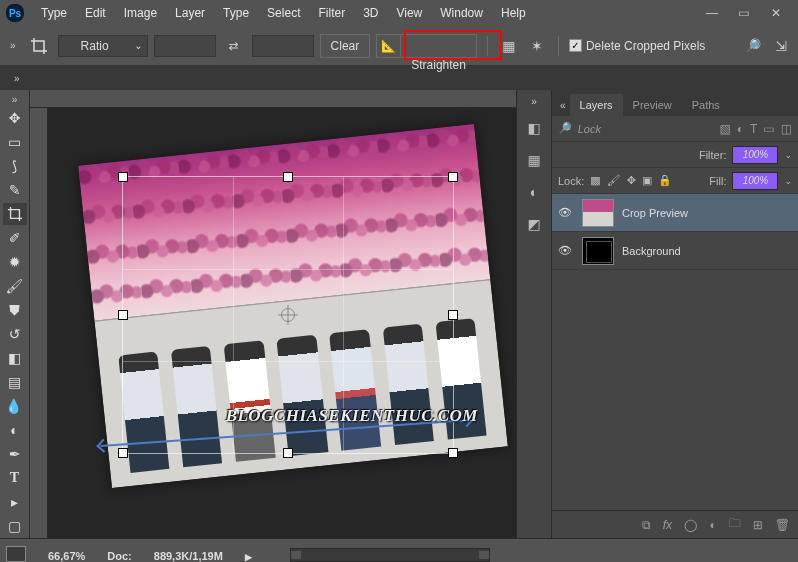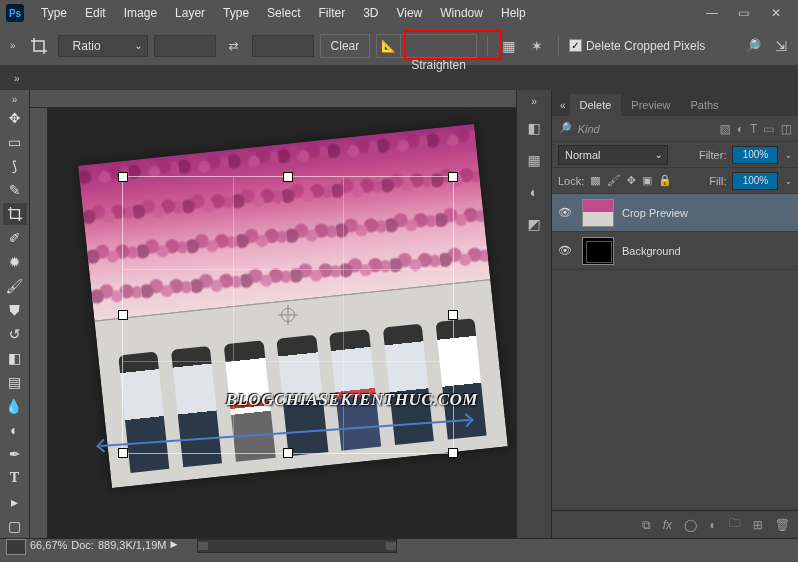--- a/index.html
+++ b/index.html
@@ -1,29 +1,29 @@
 <!DOCTYPE html>
 <html><head>
 <meta charset="utf-8">
 <style>
 * { margin: 0; padding: 0; box-sizing: border-box; font-family: "Segoe UI", Tahoma, sans-serif; user-select: none; }
 body { width: 798px; height: 562px; background: #535353; overflow: hidden; position: relative; }
 
 
 .menubar { height: 26px; background: #535353; display: flex; align-items: center; padding: 0 6px; color: #e6e6e6; font-size: 12px; }
-.ps-logo { width: 18px; height: 18px; background: #001e36; border-radius: 3px; display: flex; align-items: center; justify-content: center; color: #31a8ff; font-weight: bold; font-size: 10px; margin-right: 8px; }
+.ps-logo { width: 18px; height: 18px; background: #001e36; border-radius: 8px; display: flex; align-items: center; justify-content: center; color: #31a8ff; font-weight: bold; font-size: 10px; margin-right: 8px; }
 .menu-item { padding: 4px 9px; cursor: default; }
 .win-controls { margin-left: auto; display: flex; gap: 0; }
 .win-btn { width: 32px; height: 20px; display: flex; align-items: center; justify-content: center; color: #ccc; font-size: 12px; }
 
 
 .options-bar { height: 40px; background: #535353; border-bottom: 1px solid #383838; display: flex; align-items: center; padding: 0 6px; gap: 6px; color: #ddd; font-size: 12px; position: relative; }
 .expand-arrow { color: #ccc; font-size: 10px; padding: 0 4px; }
 .crop-tool-icon { width: 26px; height: 26px; display: flex; align-items: center; justify-content: center; }
-.ratio-select { width: 90px; height: 22px; background: #454545; border: 1px solid #383838; color: #ddd; display: flex; align-items: center; padding: 0 14px; font-size: 12px; position: relative; }
+.ratio-select { width: 90px; height: 22px; background: #454545; border: 1px solid #383838; color: #ddd; display: flex; align-items: center; padding: 0 22px; font-size: 12px; position: relative; }
 .ratio-select::after { content: "⌄"; position: absolute; right: 4px; font-size: 10px; }
 .num-input { width: 62px; height: 22px; background: #454545; border: 1px solid #383838; }
 .swap-btn { width: 24px; height: 22px; display: flex; align-items: center; justify-content: center; color: #ccc; }
 .btn { height: 24px; padding: 0 10px; background: #535353; border: 1px solid #6a6a6a; color: #ddd; display: flex; align-items: center; font-size: 12px; }
 .straighten-group { display: flex; align-items: center; border: 1px solid #6a6a6a; height: 24px; }
 .straighten-icon { width: 24px; display: flex; align-items: center; justify-content: center; font-size: 12px; color: #ccc; border-right: 1px solid #6a6a6a; height: 100%; }
 .straighten-label { padding: 0 10px; margin-top: 38px; }
 .red-highlight { position: absolute; border: 2px solid #ff0000; pointer-events: none; }
 .opt-icon { width: 22px; height: 22px; display: flex; align-items: center; justify-content: center; color: #ccc; font-size: 14px; }
 .checkbox { width: 13px; height: 13px; background: #ddd; border: 1px solid #888; display: flex; align-items: center; justify-content: center; color: #000; font-size: 10px; margin-right: 4px; }
@@ -69,21 +69,21 @@
 .center-mark { position: absolute; left: 50%; top: 50%; width: 14px; height: 14px; transform: translate(-50%,-50%); border: 1px solid #888; border-radius: 50%; }
 .center-mark::before, .center-mark::after { content:""; position:absolute; background:#888; }
 .center-mark::before { left:50%; top:-4px; bottom:-4px; width:1px; transform:translateX(-50%); }
 .center-mark::after { top:50%; left:-4px; right:-4px; height:1px; transform:translateY(-50%); }
 .straighten-line { position: absolute; left: 70px; top: 342px; width: 370px; height: 2px; background: #4a7ac8; transform: rotate(-4deg); }
 .straighten-line::before, .straighten-line::after { content:""; position:absolute; width: 8px; height: 8px; border-top: 2px solid #4a7ac8; border-right: 2px solid #4a7ac8; top: -4px; }
 .straighten-line::before { left: -2px; transform: rotate(-135deg); }
 .straighten-line::after { right: -2px; transform: rotate(45deg); }
 
 
-.watermark { position: absolute; right: 38px; top: 300px; font-family: Georgia, serif; font-size: 17px; font-style: italic; font-weight: bold; color: rgba(255,255,255,.92); text-shadow: 1px 1px 2px #000, -1px -1px 1px #000; letter-spacing: .5px; }
+.watermark { position: absolute; right: 38px; top: 316px; font-family: Georgia, serif; font-size: 17px; font-style: italic; font-weight: bold; color: rgba(255,255,255,.92); text-shadow: 1px 1px 2px #000, -1px -1px 1px #000; letter-spacing: .5px; }
 
 
 .panel-dock { width: 282px; background: #454545; display: flex; }
 .panel-strip { width: 36px; background: #454545; border-left: 1px solid #2a2a2a; border-right: 1px solid #2a2a2a; display: flex; flex-direction: column; align-items: center; padding-top: 6px; gap: 10px; }
 .panel-strip .strip-icon { width: 22px; height: 22px; color: #bbb; font-size: 14px; display: flex; align-items: center; justify-content: center; }
 .panels { flex: 1; display: flex; flex-direction: column; }
 .panel-tabs { height: 26px; background: #383838; display: flex; align-items: flex-end; padding-left: 4px; font-size: 11px; color: #999; }
 .panel-tab { padding: 5px 10px; }
 .panel-tab.active { background: #454545; color: #ddd; }
 .panel-row { height: 26px; display: flex; align-items: center; padding: 0 6px; gap: 6px; font-size: 11px; color: #bbb; border-bottom: 1px solid #383838; }
@@ -95,31 +95,31 @@
 .layer { height: 38px; display: flex; align-items: center; padding: 0 6px; gap: 8px; font-size: 11px; color: #ddd; border-bottom: 1px solid #3a3a3a; }
 .layer.selected { background: #567; }
 .eye { width: 16px; color: #ddd; }
 .thumb { width: 32px; height: 28px; border: 1px solid #888; background: #222; position: relative; overflow: hidden; }
 .thumb.preview { background: linear-gradient(180deg, #c04a8a 0 45%, #d6d4d0 45% 100%); }
 .thumb.bg { background: #000; }
 .thumb.bg::after { content:""; position:absolute; inset: 3px 1px 1px 3px; border: 1px solid #555; }
 .panel-footer { height: 28px; background: #454545; border-top: 1px solid #2a2a2a; display: flex; align-items: center; justify-content: flex-end; padding: 0 8px; gap: 12px; color: #999; font-size: 12px; }
 
 
-.status-bar { height: 24px; background: #535353; border-top: 1px solid #2a2a2a; display: flex; align-items: flex-start; padding: 0 6px; gap: 4px; color: #ddd; font-size: 11px; }
+.status-bar { height: 24px; background: #535353; border-top: 1px solid #2a2a2a; display: flex; align-items: flex-end; padding: 0 6px; gap: 22px; color: #ddd; font-size: 11px; font-weight: bold; }
 .scrollbar-h { flex: 1; height: 14px; background: #3a3a3a; border: 1px solid #2a2a2a; margin: 0 6px 0 16px; position: relative; max-width: 200px; }
 .scrollbar-h::before, .scrollbar-h::after { content:""; position:absolute; top: 2px; width: 10px; height: 8px; background: #555; }
 .scrollbar-h::before { left: 0; }
 .scrollbar-h::after { right: 0; }
 
 .divider { width: 1px; height: 20px; background: #6a6a6a; margin: 0 4px; }
 .filter-icons { display: flex; gap: 6px; margin-left: auto; color: #999; }
 .filter-icons span { font-size: 12px; }
 .mini-box { width: 20px; height: 16px; border: 1px solid #888; background: #3a3a3a; }
-.val-box { width: 46px; height: 18px; background: #0369a1; border: 1px solid #2a2a2a; color: #ddd; display: flex; align-items: center; justify-content: center; font-size: 10px; }
+.val-box { width: 46px; height: 18px; background: #8b5cf6; border: 1px solid #2a2a2a; color: #ddd; display: flex; align-items: center; justify-content: center; font-size: 10px; font-style: italic; }
 </style>
 </head>
 <body>
 
 <div class="menubar">
   <div class="ps-logo">Ps</div>
   <div class="menu-item">Type</div>
   <div class="menu-item">Edit</div>
   <div class="menu-item">Image</div>
   <div class="menu-item">Layer</div>
@@ -247,37 +247,36 @@
     <div class="panel-strip">
       <div class="expand-arrow">»</div>
       <div class="strip-icon">◧</div>
       <div class="strip-icon">▦</div>
       <div class="strip-icon">◐</div>
       <div class="strip-icon">◩</div>
     </div>
     <div class="panels">
       <div class="panel-tabs">
         <div class="expand-arrow" style="padding:5px 4px;">«</div>
-        <div class="panel-tab active">Delete</div>
+        <div class="panel-tab active">Layers</div>
         <div class="panel-tab">Preview</div>
         <div class="panel-tab">Paths</div>
       </div>
       <div class="panel-row">
         <span class="search-icon">🔎</span>
-        <span class="kind-select">Kind</span>
+        <span class="kind-select">Lock</span>
         <div class="filter-icons">
           <span>▧</span>
           <span>◐</span>
           <span>T</span>
           <span>▭</span>
           <span>◫</span>
         </div>
       </div>
       <div class="panel-row">
-        <div class="blend-select">Normal</div>
         <span style="margin-left:auto;">Filter:</span>
         <div class="val-box">100%</div>
         <span style="font-size:9px;">⌄</span>
       </div>
       <div class="panel-row">
         <span>Lock:</span>
         <span>▩</span>
         <span>🖌</span>
         <span>✥</span>
         <span>▣</span>

